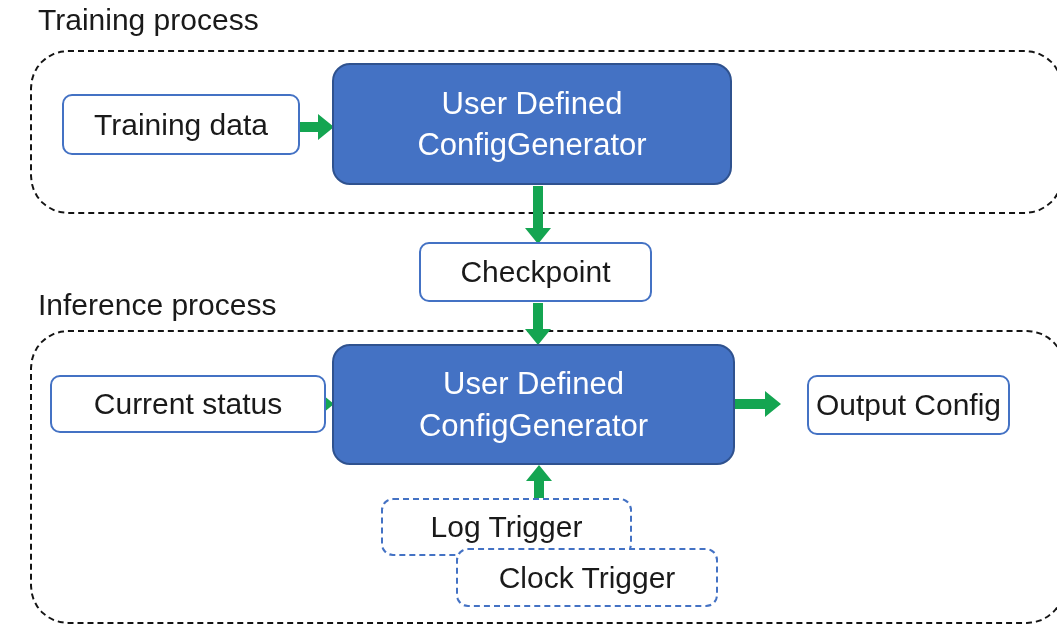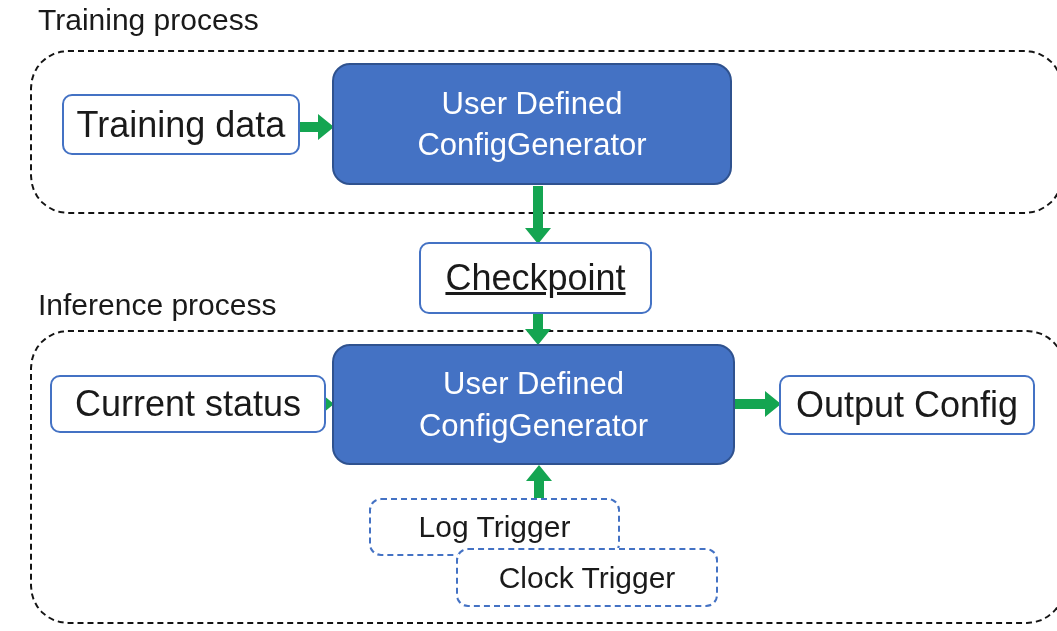--- a/index.html
+++ b/index.html
@@ -35,21 +35,21 @@
     background:transparent;
     box-sizing:border-box;
   }
   .white-box{
     position:absolute;
     background:#ffffff;
     border:2px solid var(--outline-blue);
     border-radius:10px;
     box-sizing:border-box;
     display:flex;align-items:center;justify-content:center;
-    font-size:36px;
+    font-size:30px;
     color:var(--text-dark);
     z-index:3;
     white-space:nowrap;
   }
   .blue-box{
     position:absolute;
     background:var(--box-fill-blue);
     border:2px solid var(--box-border-dark);
     border-radius:18px;
     box-sizing:border-box;
@@ -75,27 +75,27 @@
     position:absolute;left:0;top:0;width:1057px;height:631px;
     color:var(--arrow-green);
     z-index:2;
     pointer-events:none;
   }
   
   #training-title{left:16px;top:3px;}
   #training-container{left:8px;top:50px;width:1033px;height:164px;}
   #training-data-box{left:40px;top:94px;width:238px;height:61px;}
   #training-generator-box{left:310px;top:63px;width:400px;height:122px;}
-  #checkpoint-box{left:397px;top:242px;width:233px;height:72px;text-decoration:underline;}
+  #checkpoint-box{left:397px;top:242px;width:233px;height:60px;}
   #inference-title{left:16px;top:288px;}
   #inference-container{left:8px;top:330px;width:1035px;height:294px;}
   #current-status-box{left:28px;top:375px;width:276px;height:58px;}
   #inference-generator-box{left:310px;top:344px;width:403px;height:121px;}
-  #output-config-box{left:757px;top:375px;width:256px;height:60px;}
-  #log-trigger-box{left:347px;top:498px;width:251px;height:58px;z-index:4;}
+  #output-config-box{left:785px;top:375px;width:203px;height:60px;}
+  #log-trigger-box{left:359px;top:498px;width:251px;height:58px;z-index:4;}
   #clock-trigger-box{left:434px;top:548px;width:262px;height:59px;z-index:5;}
 </style>
 </head>
 <body>
 
 <div class="stage">
 
   <div class="section-title" id="training-title">Training process</div>
 
   <div class="dashed-container" id="training-container"></div>

